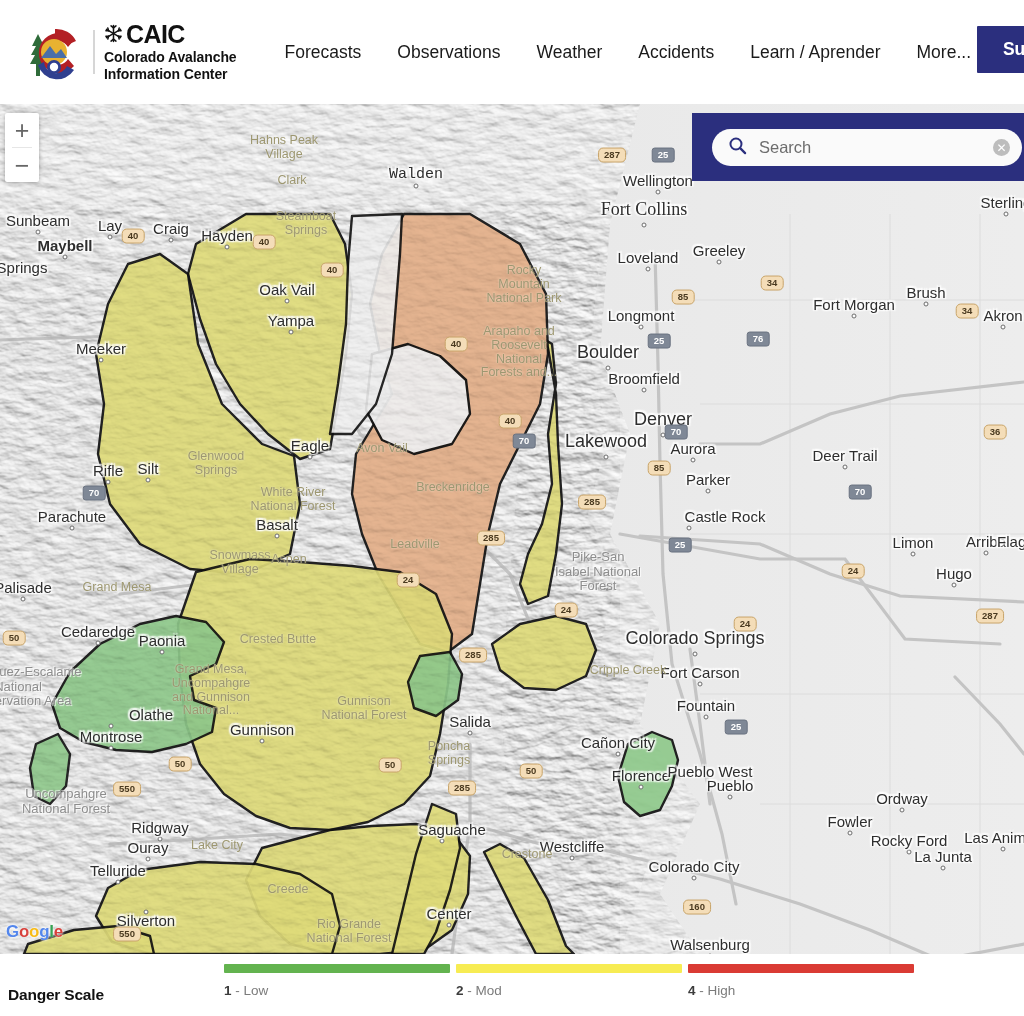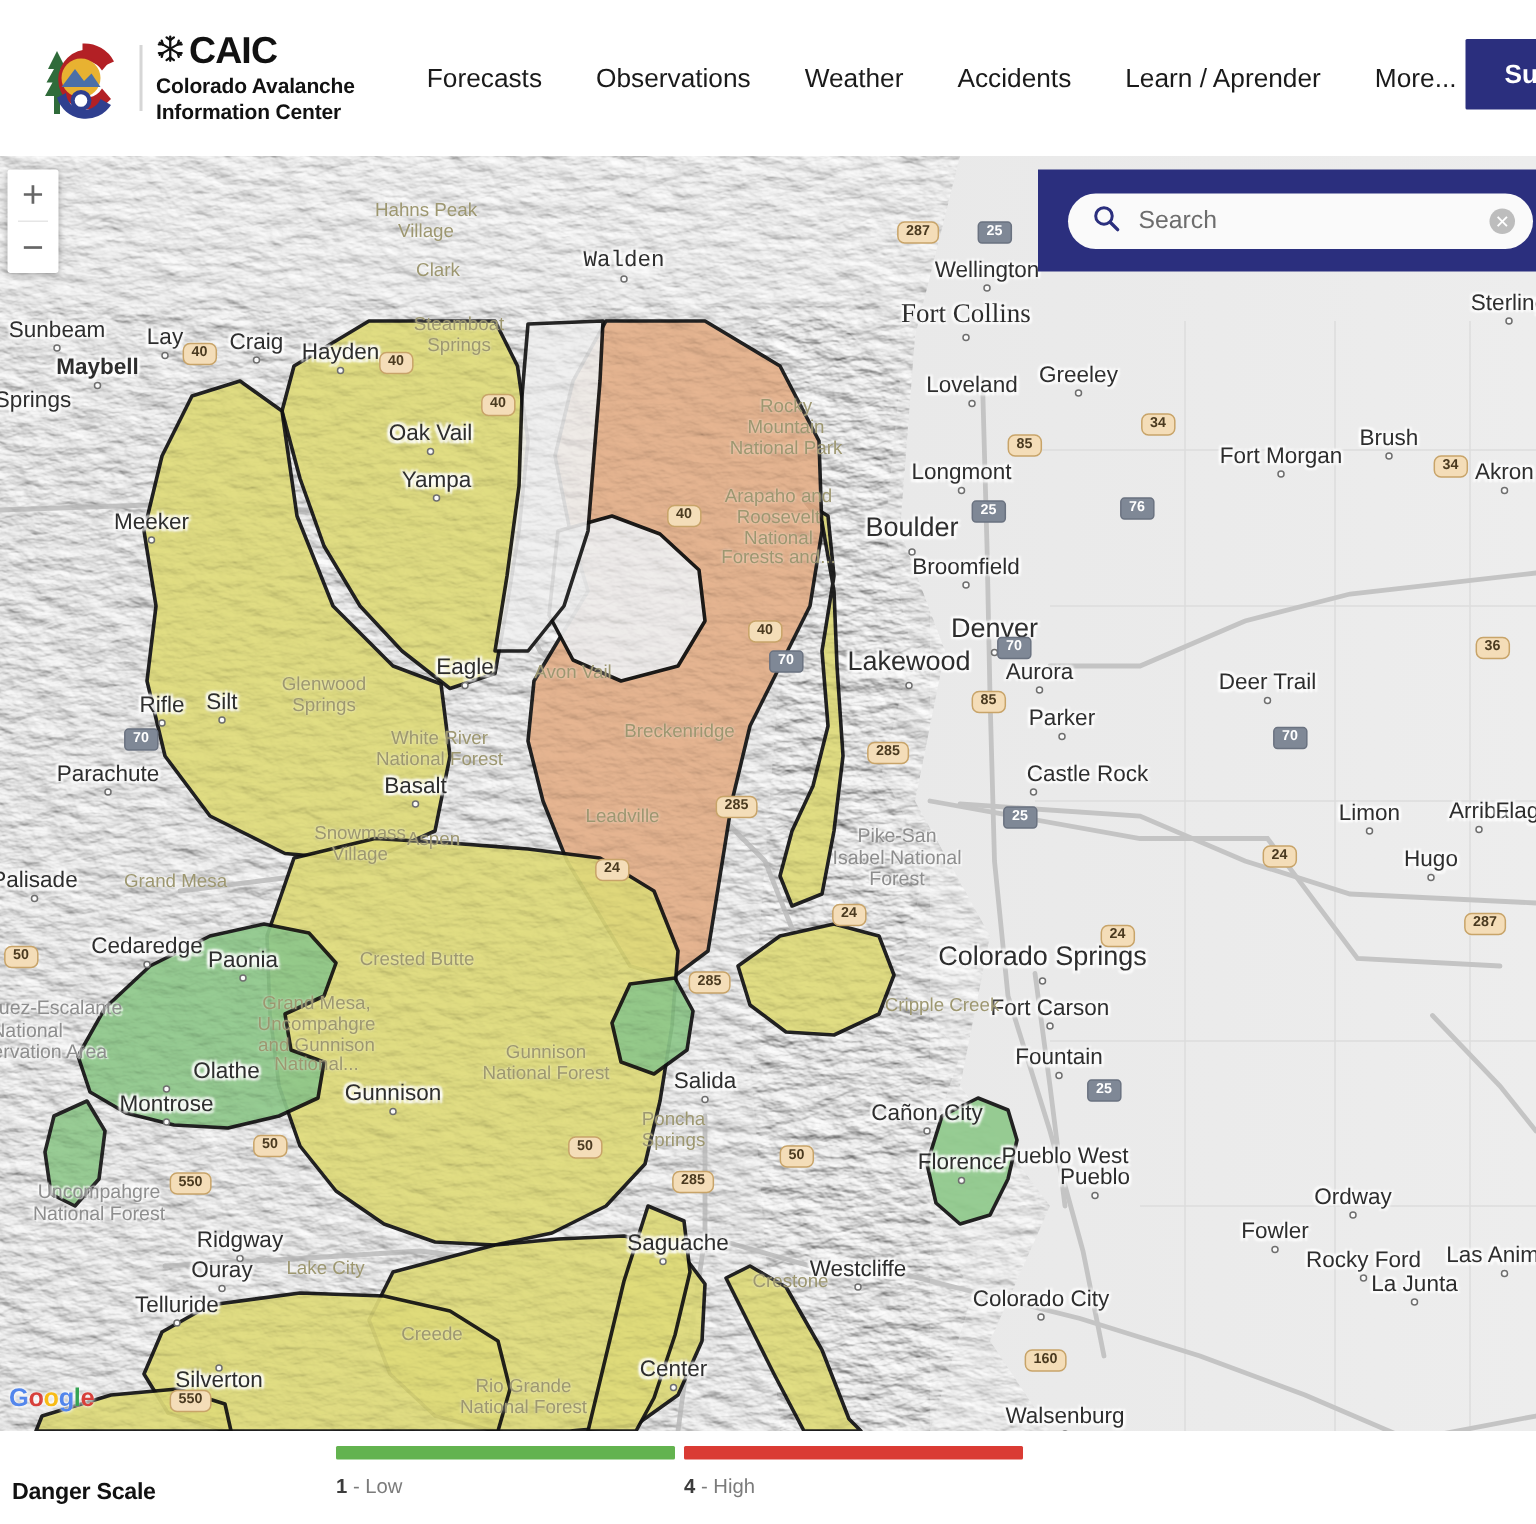--- a/index.html
+++ b/index.html
@@ -795,17 +795,21 @@
 </div>
 
 <div class="legend">
   <div class="legend-title">Danger Scale</div>
   <div class="legend-items" id="legend-items">
       <div class="legend-item">
         <div class="legend-bar" style="background: rgb(99, 179, 79);"></div>
         <div class="legend-label"><b>1</b> - Low</div>
       </div>
       <div class="legend-item">
+        <div class="legend-bar" style="background: rgb(247, 236, 83);"></div>
+        <div class="legend-label"><b>2</b> - Mod</div>
+      </div>
+      <div class="legend-item">
         <div class="legend-bar" style="background: rgb(218, 59, 52);"></div>
         <div class="legend-label"><b>4</b> - High</div>
       </div>
     </div>
 </div>
 
 </body></html>

